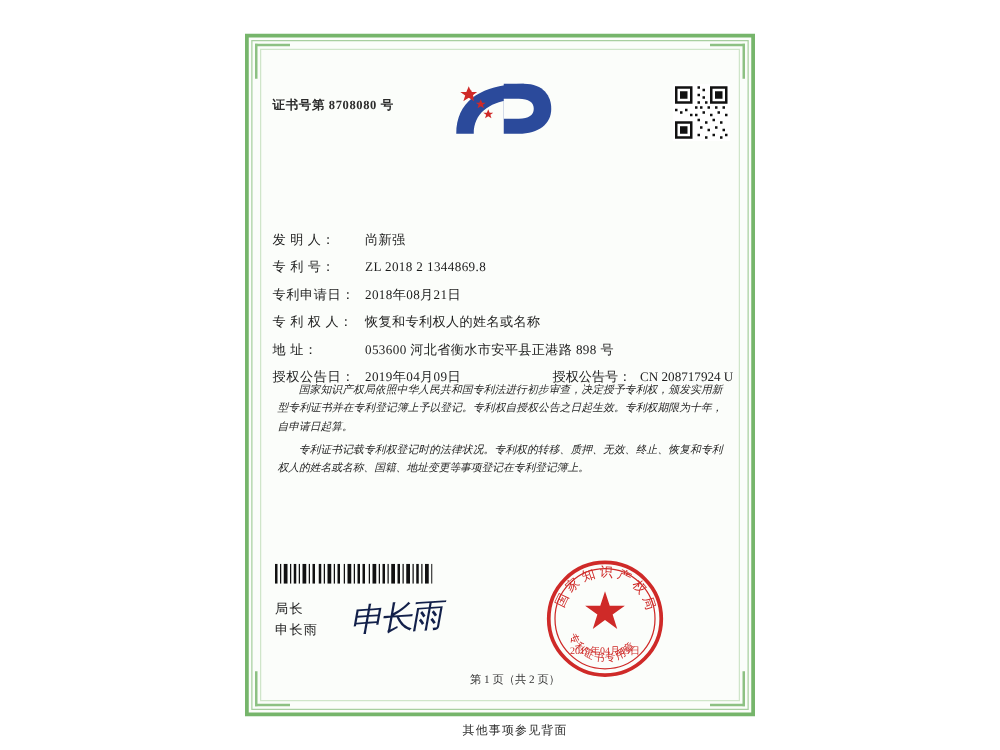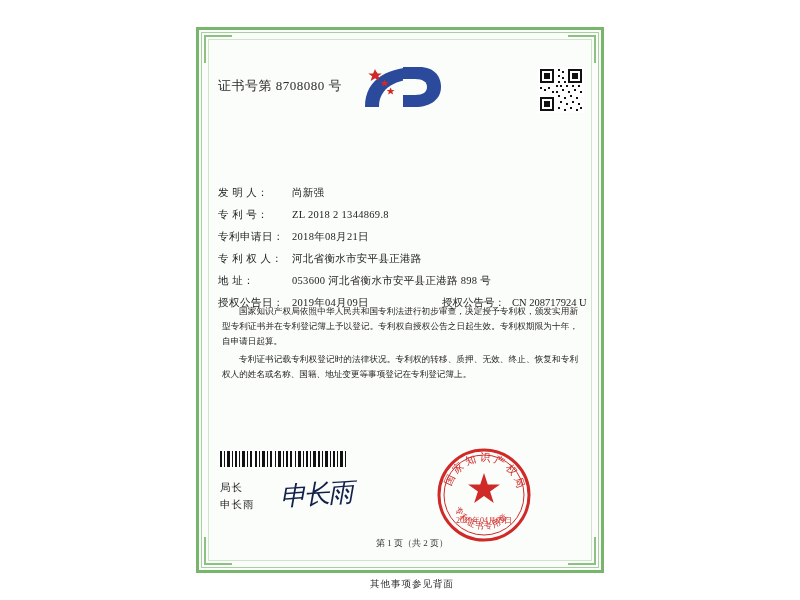--- a/index.html
+++ b/index.html
@@ -58,24 +58,25 @@
   }
   .corner.tl { left: 8px;  top: 8px;  border-right: none; border-bottom: none; }
   .corner.tr { right: 8px; top: 8px;  border-left: none;  border-bottom: none; }
   .corner.bl { left: 8px;  bottom: 8px; border-right: none; border-top: none; }
   .corner.br { right: 8px; bottom: 8px; border-left: none;  border-top: none; }
 
   .cert-no {
     position: absolute;
     left: 22px;
     top: 50px;
-    font-size: 13px;
+    font-size: 10px;
     color: #2b2b2b;
     letter-spacing: 0.5px;
     white-space: nowrap;
+    font-weight: bold;
   }
   
   .logo {
     position: absolute;
     left: 50%;
     top: 36px;
     transform: translateX(-50%);
     width: 86px;
     height: 52px;
   }
@@ -132,20 +133,21 @@
     top: 277px;
     width: 356px;
     font-size: 8.6px;
     line-height: 15px;
     color: #1f1f1f;
     text-align: justify;
   }
   .paragraphs p {
     margin: 0 0 3px 0;
     text-indent: 17px;
+    font-style: italic;
   }
   .barcode {
     position: absolute;
     left: 24px;
     top: 424px;
     width: 126px;
     height: 16px;
   }
   .sign-block {
     position: absolute;
@@ -296,21 +298,21 @@
       <div class="field-row">
         <span class="field-label">专 利 号：</span>
         <span class="field-value">ZL 2018 2 1344869.8</span>
       </div>
       <div class="field-row">
         <span class="field-label">专利申请日：</span>
         <span class="field-value">2018年08月21日</span>
       </div>
       <div class="field-row">
         <span class="field-label">专 利 权 人：</span>
-        <span class="field-value">河北省衡水市安平县正港路</span>
+        <span class="field-value">恢复和专利权人的姓名或名称</span>
       </div>
       <div class="field-row">
         <span class="field-label">地 址：</span>
         <span class="field-value">053600 河北省衡水市安平县正港路 898 号</span>
       </div>
       <div class="field-row dual">
         <span class="field-label">授权公告日：</span>
         <span class="field-value">2019年04月09日</span>
         <span class="field-label2">授权公告号：</span>
         <span class="field-value2">CN 208717924 U</span>

